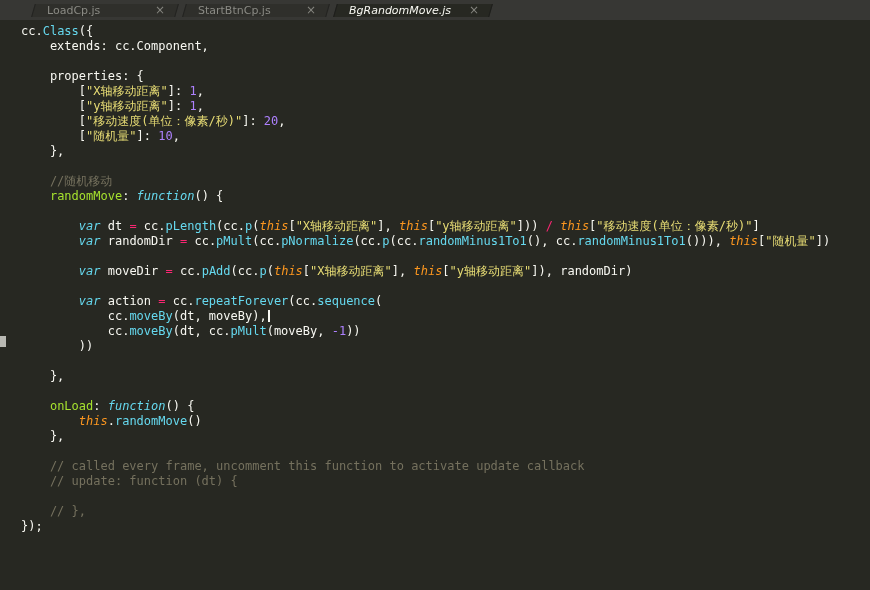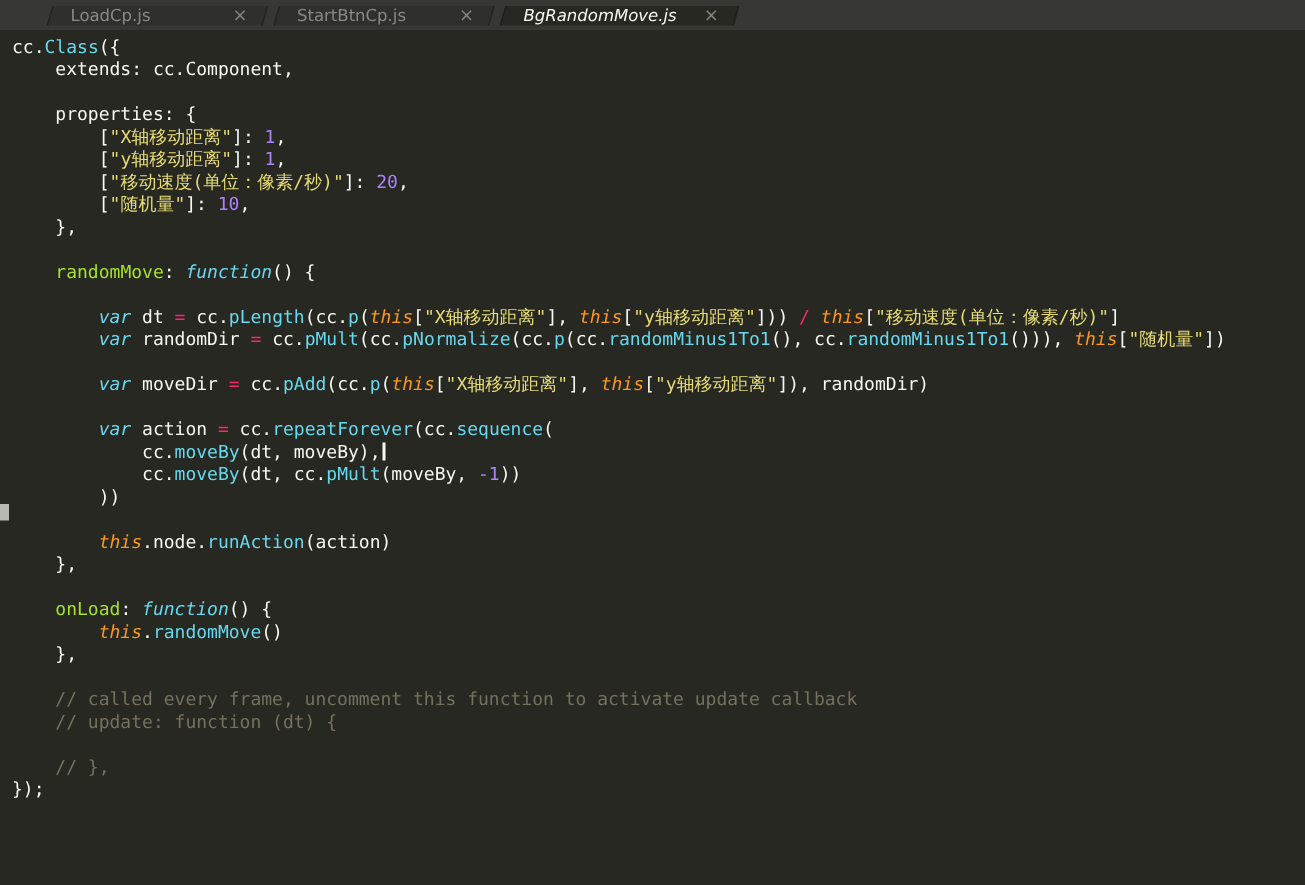--- a/index.html
+++ b/index.html
@@ -18,21 +18,21 @@
        padding:0 14px 0 16px;margin-left:3px;min-width:148px;
        font-family:"DejaVu Sans",sans-serif;font-size:11px;color:var(--tab_text);cursor:pointer}
   .tab::before{content:"";position:absolute;top:0;bottom:0;left:2px;right:2px;
        transform:skewX(-16deg);background:var(--tab_inactive);
        border-left:1px solid #232320;border-right:1px solid #232320;z-index:0}
   .tab.active::before{background:var(--tab_active);border-color:#1e1e1c}
   .tab>*{position:relative;z-index:1}
   .tab.active .tab-label{color:var(--tab_text_active);font-weight:normal;font-style:italic}
   .tab-close{margin-left:18px;color:#85857f;font-size:12px;line-height:1}
 
-  .code{padding:4px 0 0 8px;font-size:12px;line-height:15px;color:var(--text)}
+  .code{padding:4px 0 0 21px;font-size:12px;line-height:15px;color:var(--text)}
   .line{white-space:pre;height:15px}
   .t-p{color:var(--text)}
   .t-f{color:var(--func)}
   .t-k{color:var(--keyword);font-style:italic}
   .t-t{color:var(--this_kw);font-style:italic}
   .t-s{color:var(--string)}
   .t-n{color:var(--number)}
   .t-o{color:var(--operator)}
   .t-c{color:var(--comment)}
   .t-g{color:var(--name)}
@@ -66,33 +66,33 @@
     <div class="line"><span class="t-p">cc.</span><span class="t-f">Class</span><span class="t-p">({</span></div>
     <div class="line"><span class="t-p">    extends: cc.Component,</span></div>
     <div class="line"></div>
     <div class="line"><span class="t-p">    properties: {</span></div>
     <div class="line"><span class="t-p">        [</span><span class="t-s">"X轴移动距离"</span><span class="t-p">]: </span><span class="t-n">1</span><span class="t-p">,</span></div>
     <div class="line"><span class="t-p">        [</span><span class="t-s">"y轴移动距离"</span><span class="t-p">]: </span><span class="t-n">1</span><span class="t-p">,</span></div>
     <div class="line"><span class="t-p">        [</span><span class="t-s">"移动速度(单位：像素/秒)"</span><span class="t-p">]: </span><span class="t-n">20</span><span class="t-p">,</span></div>
     <div class="line"><span class="t-p">        [</span><span class="t-s">"随机量"</span><span class="t-p">]: </span><span class="t-n">10</span><span class="t-p">,</span></div>
     <div class="line"><span class="t-p">    },</span></div>
     <div class="line"></div>
+    <div class="line"><span class="t-c">    //随机移动</span></div>
     <div class="line"><span class="t-p">    </span><span class="t-g">randomMove</span><span class="t-p">: </span><span class="t-k">function</span><span class="t-p">() {</span></div>
     <div class="line"></div>
     <div class="line"><span class="t-p">        </span><span class="t-k">var</span><span class="t-p"> dt </span><span class="t-o">=</span><span class="t-p"> cc.</span><span class="t-f">pLength</span><span class="t-p">(cc.</span><span class="t-f">p</span><span class="t-p">(</span><span class="t-t">this</span><span class="t-p">[</span><span class="t-s">"X轴移动距离"</span><span class="t-p">], </span><span class="t-t">this</span><span class="t-p">[</span><span class="t-s">"y轴移动距离"</span><span class="t-p">])) </span><span class="t-o">/</span><span class="t-p"> </span><span class="t-t">this</span><span class="t-p">[</span><span class="t-s">"移动速度(单位：像素/秒)"</span><span class="t-p">]</span></div>
     <div class="line"><span class="t-p">        </span><span class="t-k">var</span><span class="t-p"> randomDir </span><span class="t-o">=</span><span class="t-p"> cc.</span><span class="t-f">pMult</span><span class="t-p">(cc.</span><span class="t-f">pNormalize</span><span class="t-p">(cc.</span><span class="t-f">p</span><span class="t-p">(cc.</span><span class="t-f">randomMinus1To1</span><span class="t-p">(), cc.</span><span class="t-f">randomMinus1To1</span><span class="t-p">())), </span><span class="t-t">this</span><span class="t-p">[</span><span class="t-s">"随机量"</span><span class="t-p">])</span></div>
     <div class="line"></div>
     <div class="line"><span class="t-p">        </span><span class="t-k">var</span><span class="t-p"> moveDir </span><span class="t-o">=</span><span class="t-p"> cc.</span><span class="t-f">pAdd</span><span class="t-p">(cc.</span><span class="t-f">p</span><span class="t-p">(</span><span class="t-t">this</span><span class="t-p">[</span><span class="t-s">"X轴移动距离"</span><span class="t-p">], </span><span class="t-t">this</span><span class="t-p">[</span><span class="t-s">"y轴移动距离"</span><span class="t-p">]), randomDir)</span></div>
     <div class="line"></div>
     <div class="line"><span class="t-p">        </span><span class="t-k">var</span><span class="t-p"> action </span><span class="t-o">=</span><span class="t-p"> cc.</span><span class="t-f">repeatForever</span><span class="t-p">(cc.</span><span class="t-f">sequence</span><span class="t-p">(</span></div>
     <div class="line"><span class="t-p">            cc.</span><span class="t-f">moveBy</span><span class="t-p">(dt, moveBy),</span><span class="t-caret"></span></div>
     <div class="line"><span class="t-p">            cc.</span><span class="t-f">moveBy</span><span class="t-p">(dt, cc.</span><span class="t-f">pMult</span><span class="t-p">(moveBy, </span><span class="t-n">-1</span><span class="t-p">))</span></div>
     <div class="line"><span class="t-p">        ))</span></div>
     <div class="line"></div>
-    <div class="line"><span class="t-p">        </span><span class="t-t">this</span><span class="t-p">.node.</span><span class="t-f">runAction</span><span class="t-p">(action)</span></div>
     <div class="line"><span class="t-p">    },</span></div>
     <div class="line"></div>
     <div class="line"><span class="t-p">    </span><span class="t-g">onLoad</span><span class="t-p">: </span><span class="t-k">function</span><span class="t-p">() {</span></div>
     <div class="line"><span class="t-p">        </span><span class="t-t">this</span><span class="t-p">.</span><span class="t-f">randomMove</span><span class="t-p">()</span></div>
     <div class="line"><span class="t-p">    },</span></div>
     <div class="line"></div>
     <div class="line"><span class="t-c">    // called every frame, uncomment this function to activate update callback</span></div>
     <div class="line"><span class="t-c">    // update: function (dt) {</span></div>
     <div class="line"></div>
     <div class="line"><span class="t-c">    // },</span></div>

